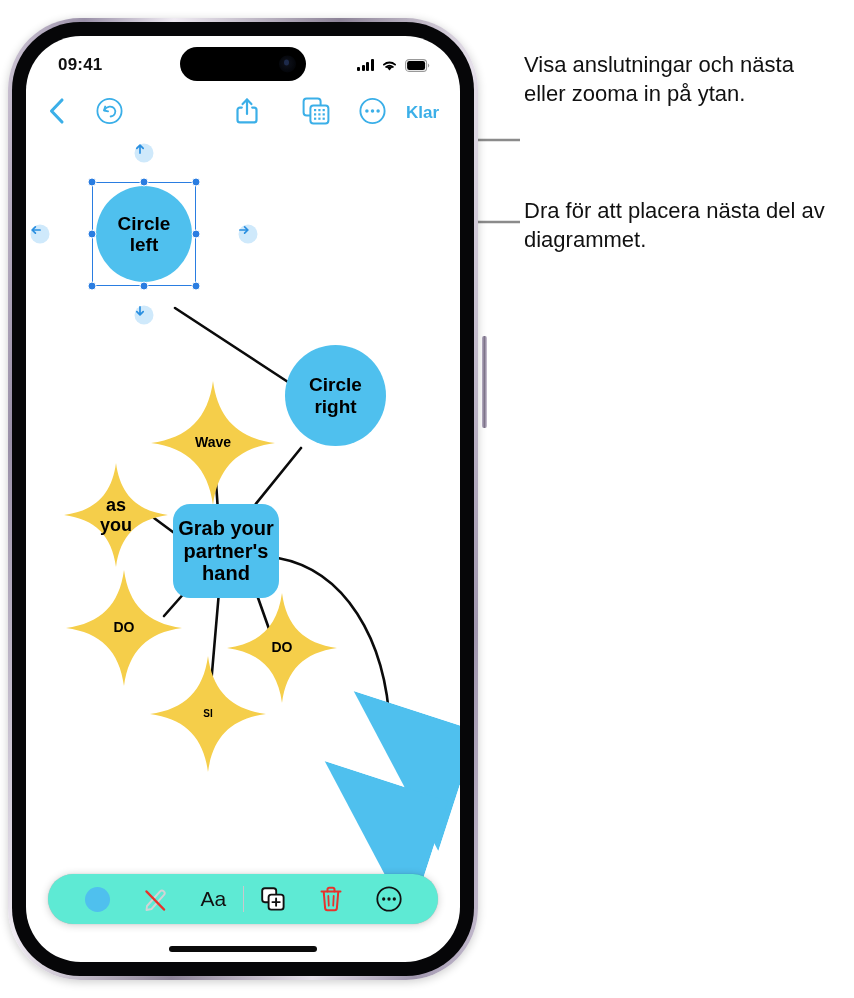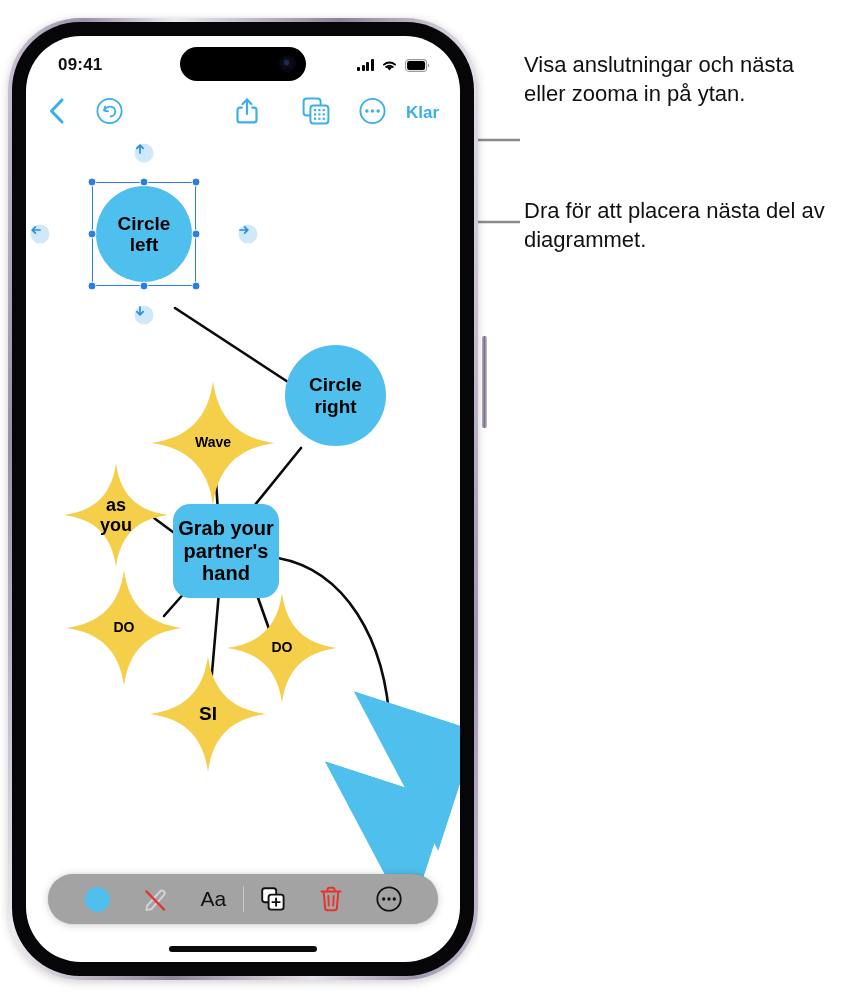--- a/index.html
+++ b/index.html
@@ -101,21 +101,21 @@
   }
   .conn-arrow {
     position: absolute; width: 19px; height: 19px; border-radius: 50%;
     background: #cfe9fb; transform: translate(-50%,-50%);
     display: flex; align-items: center; justify-content: center; cursor: pointer;
   }
 
   
   #tool-bar {
     position: absolute; left: 22px; bottom: 38px; width: 390px; height: 50px;
-    background: #a3a3a3; border-radius: 25px;
+    background: #5eead4; border-radius: 25px;
     box-shadow: 0 1px 9px rgba(0,0,0,.20), 0 0 1px rgba(0,0,0,.25);
     display: flex; align-items: center; padding: 0 20px; gap: 0;
   }
   .tool-btn {
     flex: 1 1 0; display: flex; align-items: center; justify-content: center;
     height: 100%; cursor: pointer;
   }
   #tool-fill-swatch { width: 25px; height: 25px; border-radius: 50%; background: #4fc0ee; }
   #tool-text-label { font-size: 21px; color: #111; font-weight: normal; }
   .tool-divider { width: 1px; height: 26px; background: #c9c9cd; flex: 0 0 1px; }
@@ -296,21 +296,21 @@
       <svg style="position:absolute;left:201px;top:455px" width="110" height="110" viewBox="0 0 100 100">
         <path d="M50 0 C54 30 70 46 100 50 C70 54 54 70 50 100 C46 70 30 54 0 50 C30 46 46 30 50 0 Z" fill="#f5ce4a"></path>
       </svg>
       <div class="shape-label" style="left:201px;top:455px;width:110px;height:110px;font-size:14px;">
         <span style="white-space:pre-line">DO</span>
       </div>
 
       <svg style="position:absolute;left:124px;top:518px" width="116" height="116" viewBox="0 0 100 100">
         <path d="M50 0 C54 30 70 46 100 50 C70 54 54 70 50 100 C46 70 30 54 0 50 C30 46 46 30 50 0 Z" fill="#f5ce4a"></path>
       </svg>
-      <div class="shape-label" style="left:124px;top:518px;width:116px;height:116px;font-size:19px;">
+      <div class="shape-label" style="left:124px;top:518px;width:116px;height:116px;font-size:10px;">
         <span style="white-space:pre-line">SI</span>
       </div>
 
       <div style="position:absolute;left:147px;top:366px;width:106px;height:94px;border-radius:17px;background:#4fc0ee;"></div>
       <div class="shape-label" style="left:147px;top:366px;width:106px;height:94px;font-size:20px;">
         <span style="white-space:pre-line">Grab your
 partner's
 hand</span>
       </div>
 

